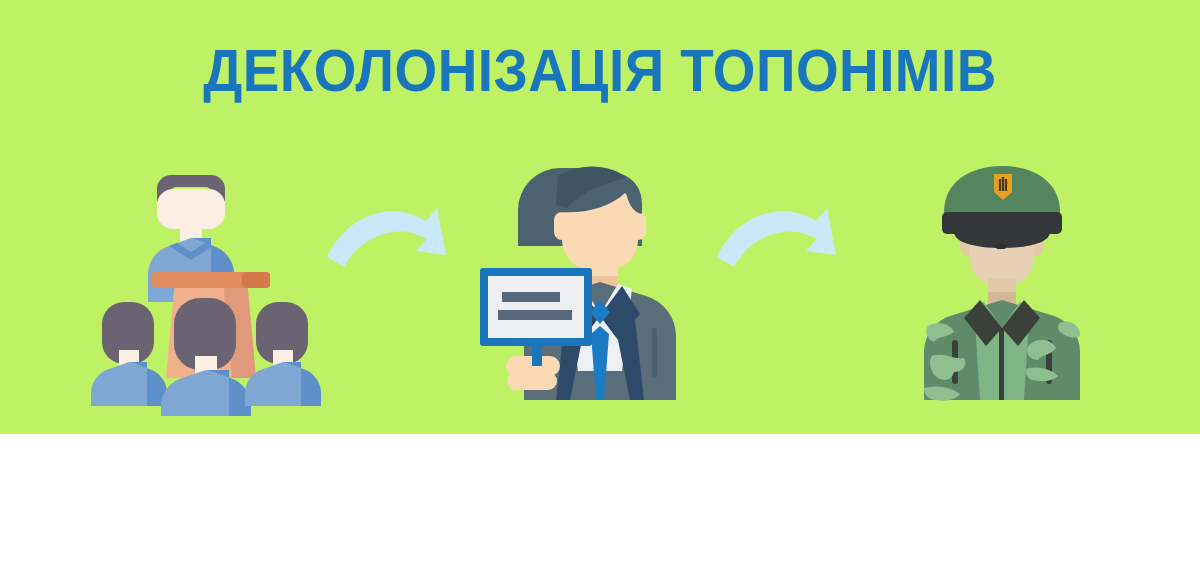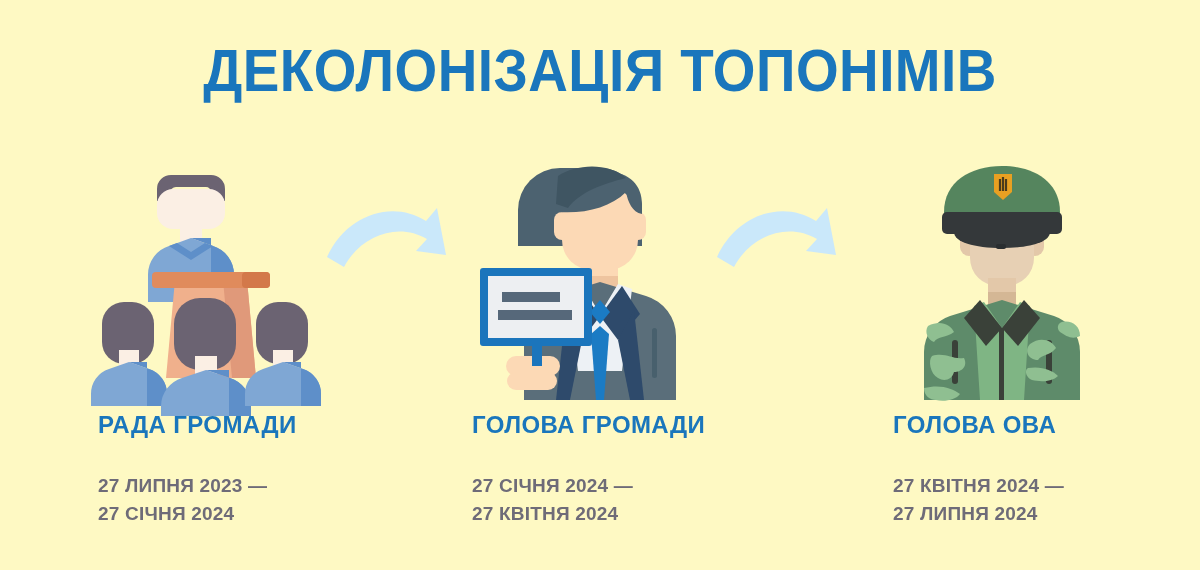--- a/index.html
+++ b/index.html
@@ -13,22 +13,22 @@
 
   body {
     background: #FFFFFF;
     font-family: "Liberation Sans", sans-serif;
     position: relative;
   }
 
   .page {
     position: relative;
     width: 1200px;
-    height: 570px;
-    background: #fef9c3;
+    height: 434px;
+    background: #bef264;
   }
 
   
   .title {
     position: absolute;
     top: 42px;
     left: 0;
     width: 1200px;
     text-align: center;
     color: #1A76BC;
@@ -243,35 +243,14 @@
         <path d="M52 206 c14 -4 20 4 32 2 c4 8 -2 14 -10 14 c-2 8 -10 10 -16 6 c-8 -4 -10 -18 -6 -22 z" fill="#8FBF91"></path>
         <path d="M44 238 c16 -4 28 0 36 6 c-4 6 -16 8 -24 6 c-6 0 -12 -4 -12 -12 z" fill="#8FBF91"></path>
         <path d="M150 194 c10 -8 22 -4 26 4 c-6 8 -14 6 -18 12 c-10 0 -14 -10 -8 -16 z" fill="#8FBF91"></path>
         <path d="M148 218 c14 -2 24 2 30 8 c-6 6 -18 6 -26 4 c-6 -2 -8 -10 -4 -12 z" fill="#8FBF91"></path>
         <path d="M182 172 c10 -2 18 4 18 14 c-8 4 -14 0 -20 -4 c-4 -4 -2 -9 2 -10 z" fill="#8FBF91"></path>
       </svg>
     </div>
 
   </div>
 
-  <div class="captions">
-
-    <div class="caption c1">
-      <div class="caption-title">РАДА ГРОМАДИ</div>
-      <div class="caption-dates">27 ЛИПНЯ 2023 —
-27 СІЧНЯ 2024</div>
-    </div>
-
-    <div class="caption c2">
-      <div class="caption-title">ГОЛОВА ГРОМАДИ</div>
-      <div class="caption-dates">27 СІЧНЯ 2024 —
-27 КВІТНЯ 2024</div>
-    </div>
-
-    <div class="caption c3">
-      <div class="caption-title">ГОЛОВА ОВА</div>
-      <div class="caption-dates">27 КВІТНЯ 2024 —
-27 ЛИПНЯ 2024</div>
-    </div>
-
-  </div>
 
 </div>
 
 </body></html>

